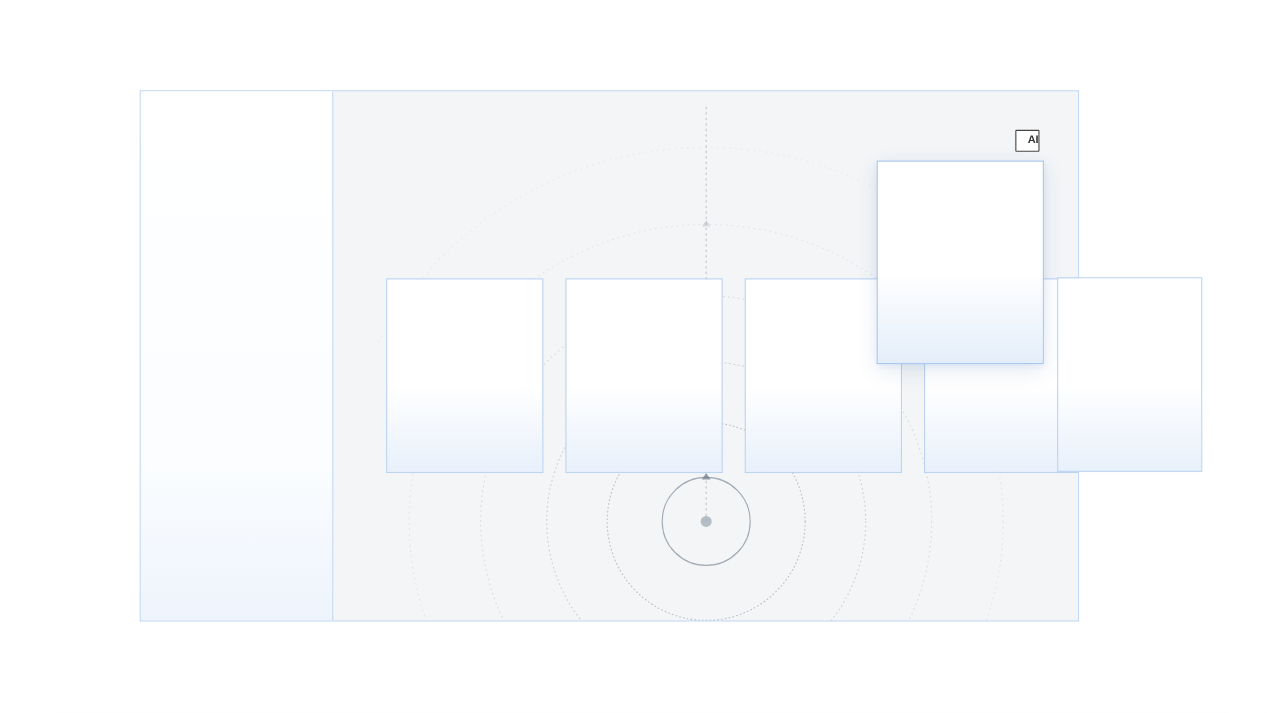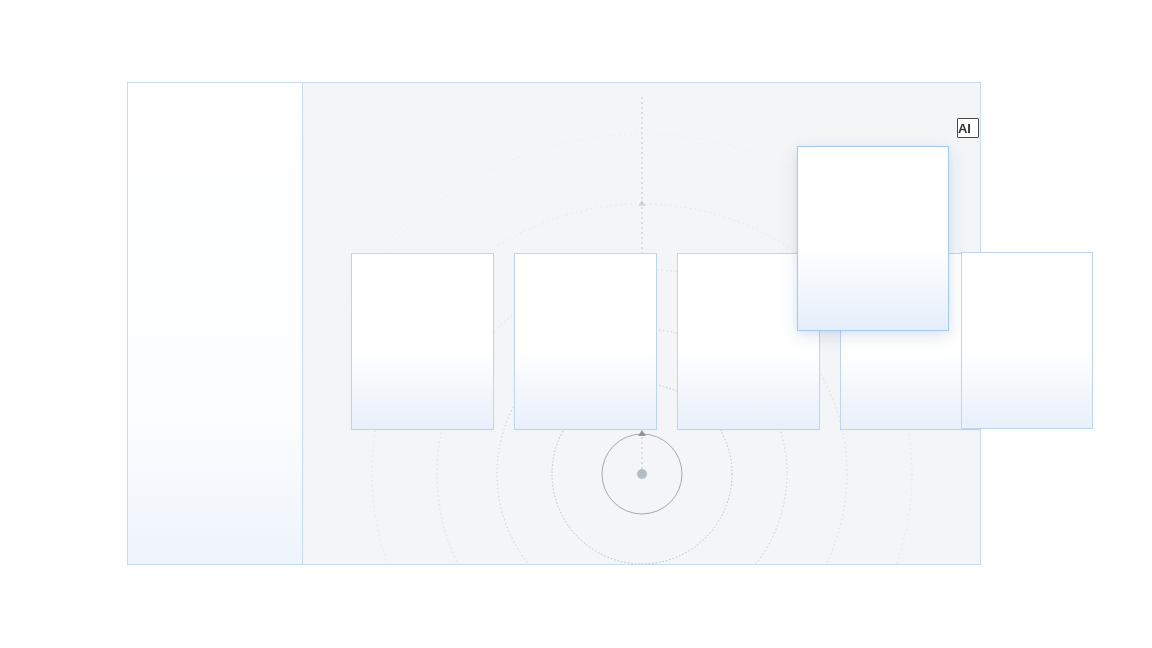--- a/index.html
+++ b/index.html
@@ -65,30 +65,29 @@
       border: 1px solid #a8c9ef;
       background: linear-gradient(180deg, #ffffff 0%, #ffffff 55%, #e4eefa 100%);
       box-shadow: 0 6px 18px rgba(40, 90, 160, 0.12), 0 2px 6px rgba(40, 90, 160, 0.08);
     }
     .ai-badge {
       position: absolute;
       width: 22px;
       height: 20px;
       border: 1.5px solid #444;
       background: #ffffff;
-      font-size: 13px;
+      font-size: 10px;
       font-weight: 700;
       color: #333;
       display: flex;
       align-items: center;
-      justify-content: flex-start;
+      justify-content: flex-end;
       letter-spacing: -0.2px;
       line-height: 1;
       border-radius: 1px;
-      margin-left: 34px;
     }
   </style>
 </head>
 <body>
 
 <div class="canvas">
   <div class="sidebar"></div>
 
   <div class="main-area">
 

